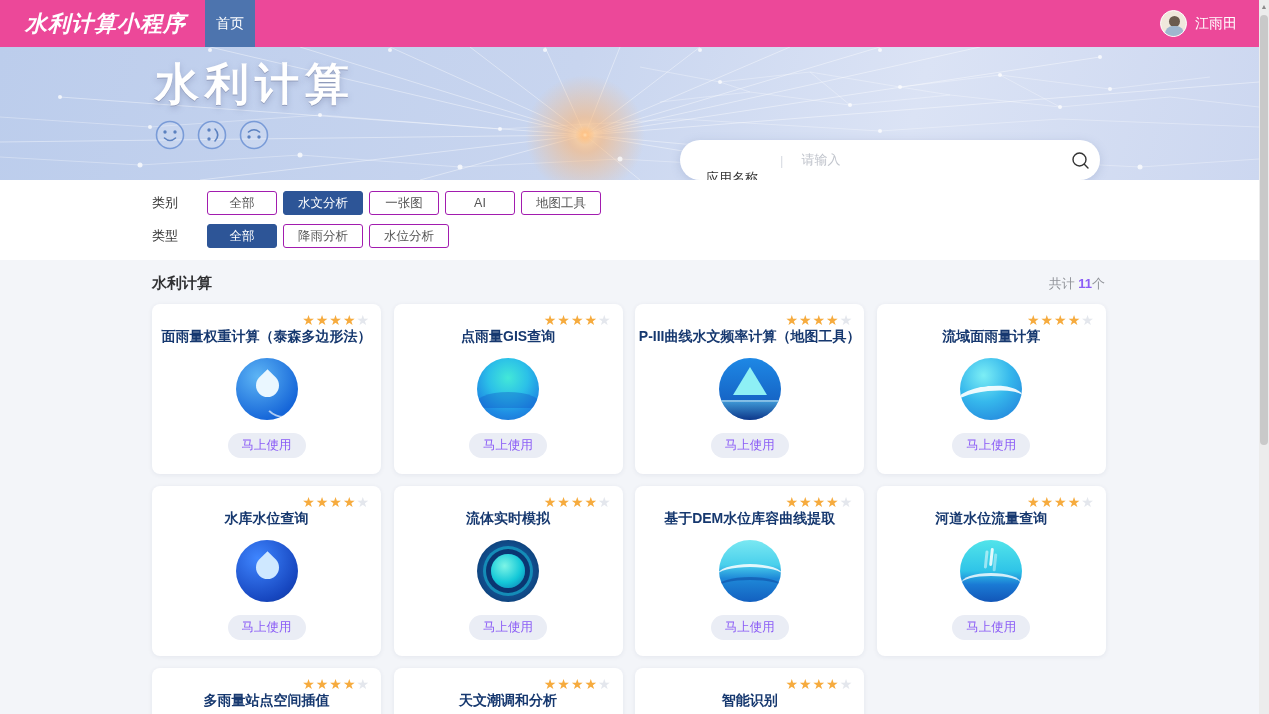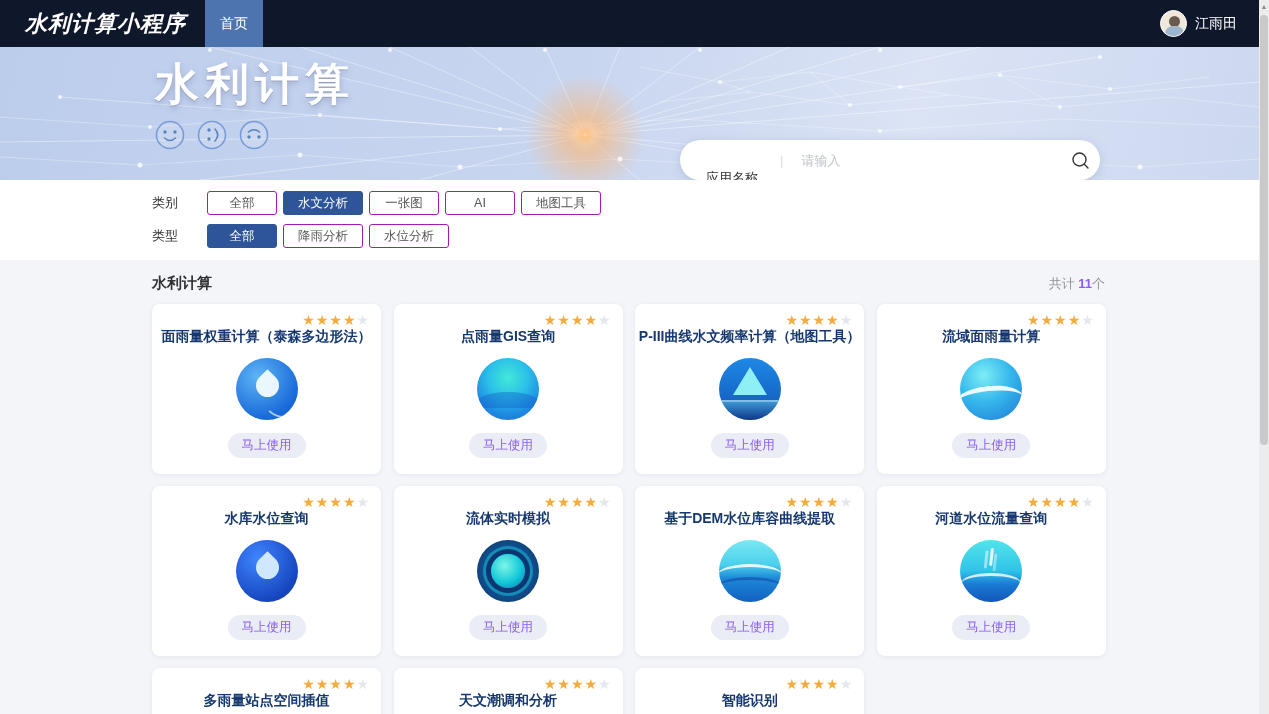--- a/index.html
+++ b/index.html
@@ -1,23 +1,23 @@
 <!DOCTYPE html>
 <html><head>
 <meta charset="utf-8">
 <style>
   * { margin:0; padding:0; box-sizing:border-box; }
   html,body { width:1269px; height:714px; overflow:hidden; font-family:"Liberation Sans", sans-serif; background:#f3f5f9; }
   .viewport { position:relative; width:1259px; height:714px; overflow:hidden; }
 
   
-  .navbar { height:47px; background:#0f172a; display:flex; align-items:stretch; color:#fff; }
+  .navbar { height:47px; background:#ec4899; display:flex; align-items:stretch; color:#fff; }
   .logo { display:flex; align-items:center; padding-left:25px; width:205px;
           font-size:22px; font-weight:900; font-style:italic; letter-spacing:1px; white-space:nowrap; }
-  .nav-tab { display:flex; align-items:center; justify-content:center; width:58px; background:#4d74ae;
+  .nav-tab { display:flex; align-items:center; justify-content:center; width:50px; background:#4d74ae;
              font-size:14px; cursor:pointer; }
   .nav-spacer { flex:1; }
   .user-box { display:flex; align-items:center; gap:8px; padding-right:22px; cursor:pointer; }
   .avatar { width:27px; height:27px; border-radius:50%; background:#f0e8dc; position:relative; overflow:hidden; border:1px solid #fff; }
   .avatar::before { content:''; position:absolute; left:8px; top:5px; width:11px; height:11px; border-radius:50%; background:#6b5b4f; }
   .avatar::after { content:''; position:absolute; left:4px; top:15px; width:19px; height:12px; border-radius:8px 8px 0 0; background:#9fb6cf; }
   .user-name { font-size:14px; }
 
   
   .hero { position:relative; height:133px; overflow:hidden;
@@ -29,21 +29,21 @@
   .hero-sub-row { display:flex; align-items:center; gap:12px; margin-top:6px; }
   .smiley { opacity:.85; }
   .hero-subtitle { font-size:30px; font-weight:bold; letter-spacing:9px; margin-left:14px;
                    background:linear-gradient(90deg,#e9ec9d,#bfe6ab,#9fe2c8,#a5e6ef,#dff4fb);
                    -webkit-background-clip:text; background-clip:text; color:transparent;
                    text-shadow:0 0 1px rgba(255,255,255,.25); }
   .search-pill { position:absolute; left:680px; top:93px; width:420px; height:40px; background:#fff;
                  border-radius:20px; display:flex; align-items:center; box-shadow:0 2px 10px rgba(110,130,175,.28); }
   .search-label { font-size:13px; color:#333; margin-left:26px; white-space:nowrap; cursor:pointer;margin-top:36px; }
   .search-divider { color:#d8dbe2; margin:0 18px 0 22px; font-size:13px; }
-  .search-input { flex:1; border:none; outline:none; font-size:13px; color:#333; background:transparent; }
+  .search-input { flex:1; border:none; outline:none; font-size:13px; color:#333; background:transparent;font-family:Liberation Serif, serif; }
   .search-input::placeholder { color:#c0c4cc; }
   .search-icon-btn { width:40px; height:40px; display:flex; align-items:center; justify-content:center; cursor:pointer; }
 
   
   .filters { background:#fff; padding:11px 0 12px 152px; }
   .filter-row { display:flex; align-items:center; margin-bottom:9px; }
   .filter-row:last-child { margin-bottom:0; }
   .filter-label { font-size:13px; color:#333; width:55px; }
   .filter-btn { min-width:70px; height:24px; padding:0 14px; margin-right:6px; background:#fff;
                 border:1px solid #a21caf; border-radius:3px; font-size:12.5px; color:#555;

